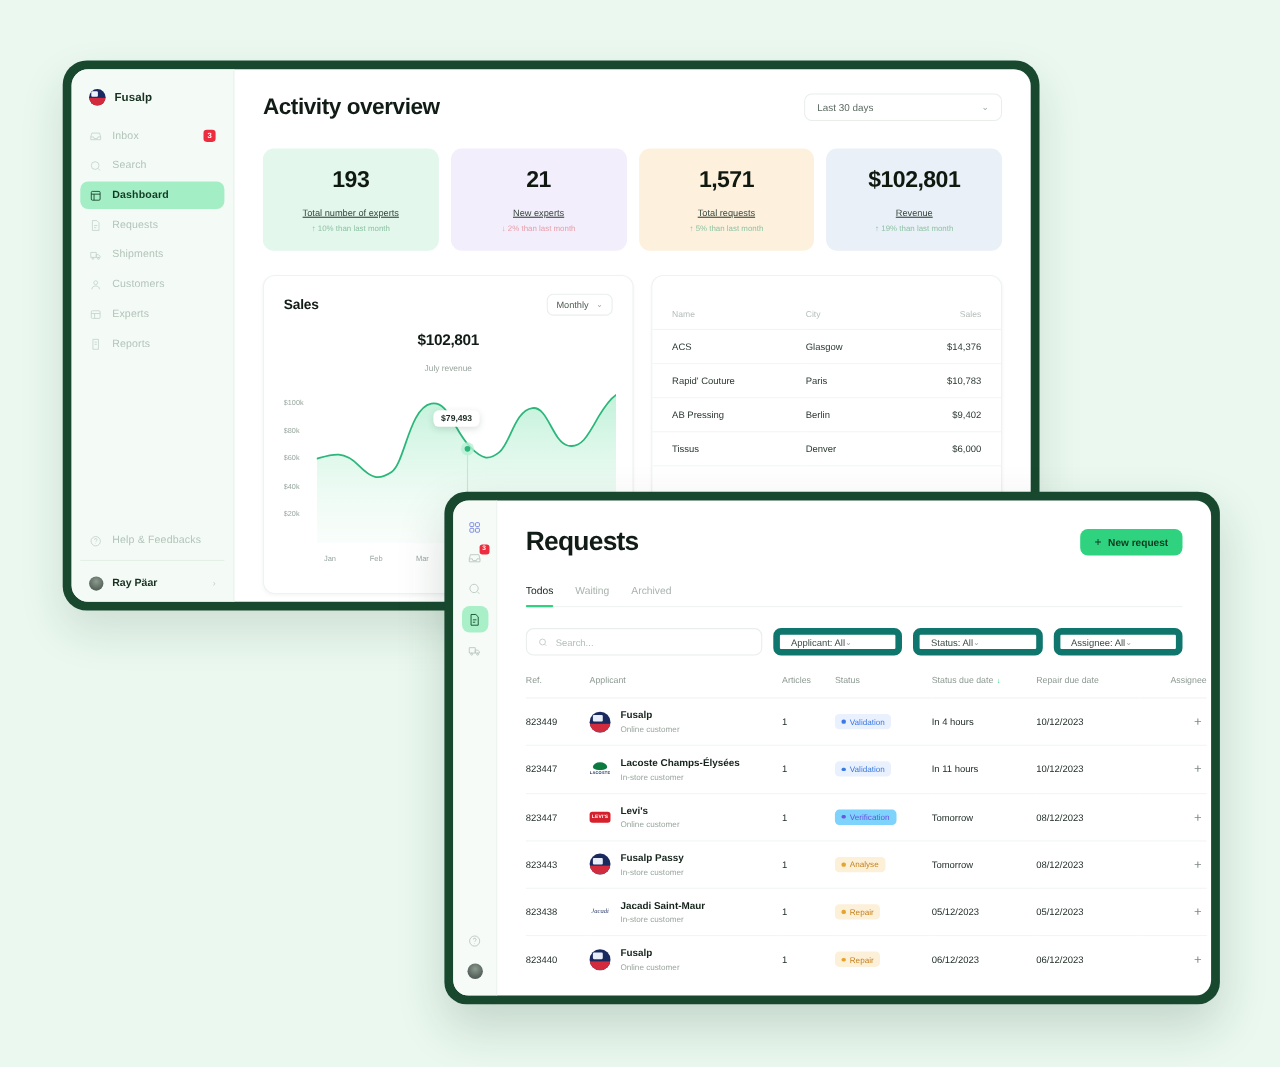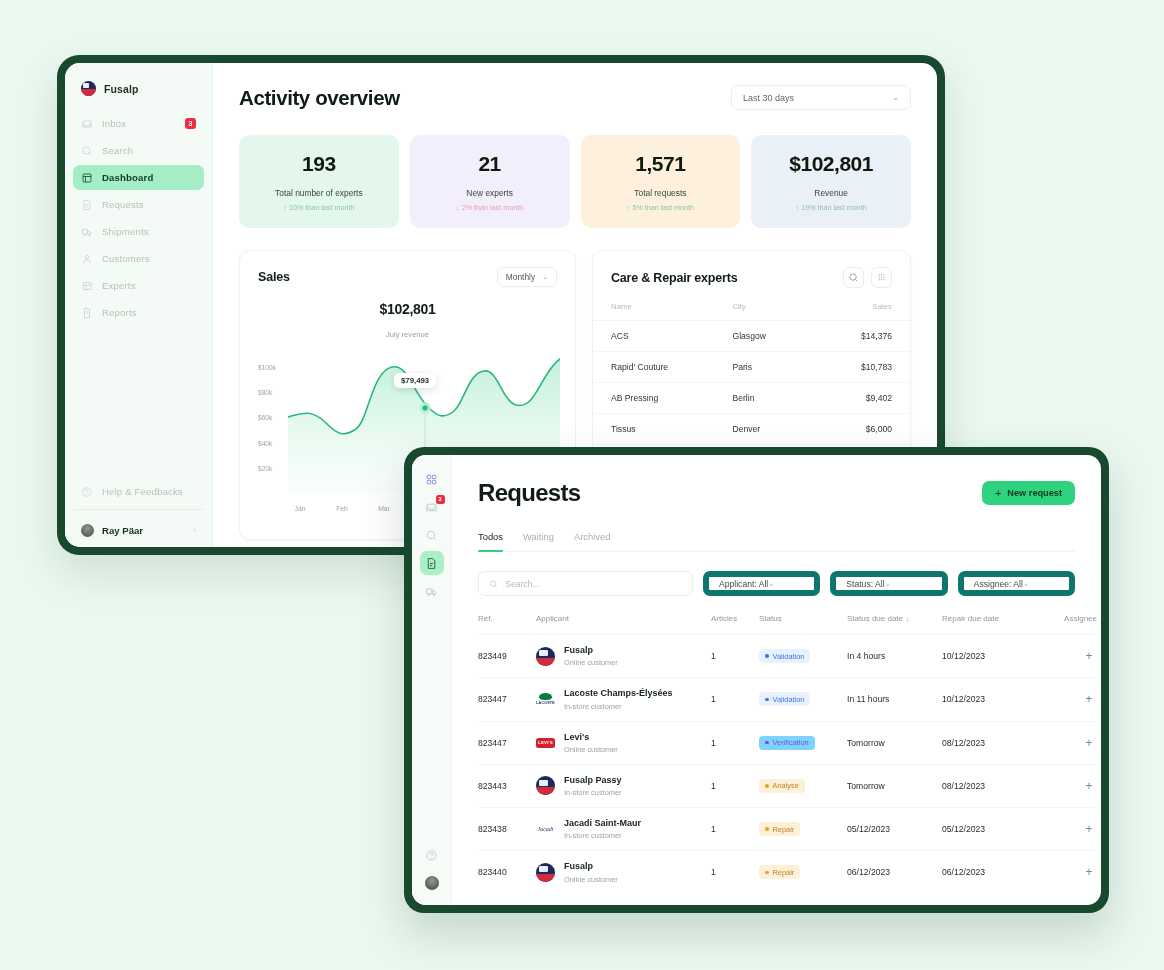--- a/index.html
+++ b/index.html
@@ -84,21 +84,21 @@
     display:flex; align-items:center; justify-content:space-between;
     border:1px solid #e9eeeb; border-radius:7px; background:#fff;
     height:25px; width:180px; padding:0 11px; cursor:pointer;
   }
   .select-pill span { font-size:9px; color:#5d6b63;}
   .select-pill .cv { color:#9aa8a0; font-size:8px; }
 
   .stat-row { display:flex; gap:11px; }
   .stat-card { flex:1 1 0; border-radius:10px; padding:18px 8px 16px 8px; text-align:center; }
   .stat-value { font-size:21px; font-weight:700; color:#10190f; letter-spacing:-.5px; line-height:1.05;}
-  .stat-label { font-size:8.4px; color:#35453c; margin-top:13px;}
+  .stat-label { font-size:8.4px; color:#35453c; margin-top:13px;text-decoration:underline;}
   .stat-delta { font-size:7.2px; margin-top:5px; }
   .stat-delta.up { color:#8fc3a5; }
   .stat-delta.down { color:#e8a0ab; }
 
   .cards-row { display:flex; gap:16px; margin-top:22px; }
   .panel { background:#fff; border:1px solid #eef2f0; border-radius:11px; box-shadow:0 1px 3px rgba(30,60,45,.04); }
   #sales-panel { flex:0 0 337px; height: 290px; padding:16px 18px; position:relative; overflow:hidden;}
   #experts-panel { flex:1 1 auto; height: 290px; padding:16px 0 0 0; overflow:hidden;}
 
   .panel-head { display:flex; align-items:center; justify-content:space-between; }
@@ -428,36 +428,20 @@
               <div class="tooltip-box" style="left:136px;top:24px">$79,493</div>
 
               <div class="x-label" style="left:42px">Jan</div>
               <div class="x-label" style="left:84px">Feb</div>
               <div class="x-label" style="left:126px">Mar</div>
               <div class="x-label" style="left:168px">Apr</div>
             </div>
           </div>
 
           <div class="panel" id="experts-panel">
-            <div class="panel-head panel-head-pad">
-              <div class="panel-title">Care &amp; Repair experts</div>
-              <div style="display:flex;gap:7px">
-                <div class="icon-btn">
-                  <svg viewBox="0 0 24 24">
-                      <circle cx="11" cy="11" r="7"></circle>
-                      <path d="M20 20l-3.5-3.5"></path>
-                    </svg>
-                </div>
-                <div class="icon-btn">
-                  <svg viewBox="0 0 24 24">
-                      <path d="M7 5v14M12 5v14M17 5v14" stroke-dasharray="2.6 2.6"></path>
-                    </svg>
-                </div>
-              </div>
-            </div>
             <table class="etbl">
               <thead>
                 <tr>
                   <th>Name</th>
                   <th>City</th>
                   <th>Sales</th>
                 </tr>
               </thead>
               <tbody>
                 <tr>

